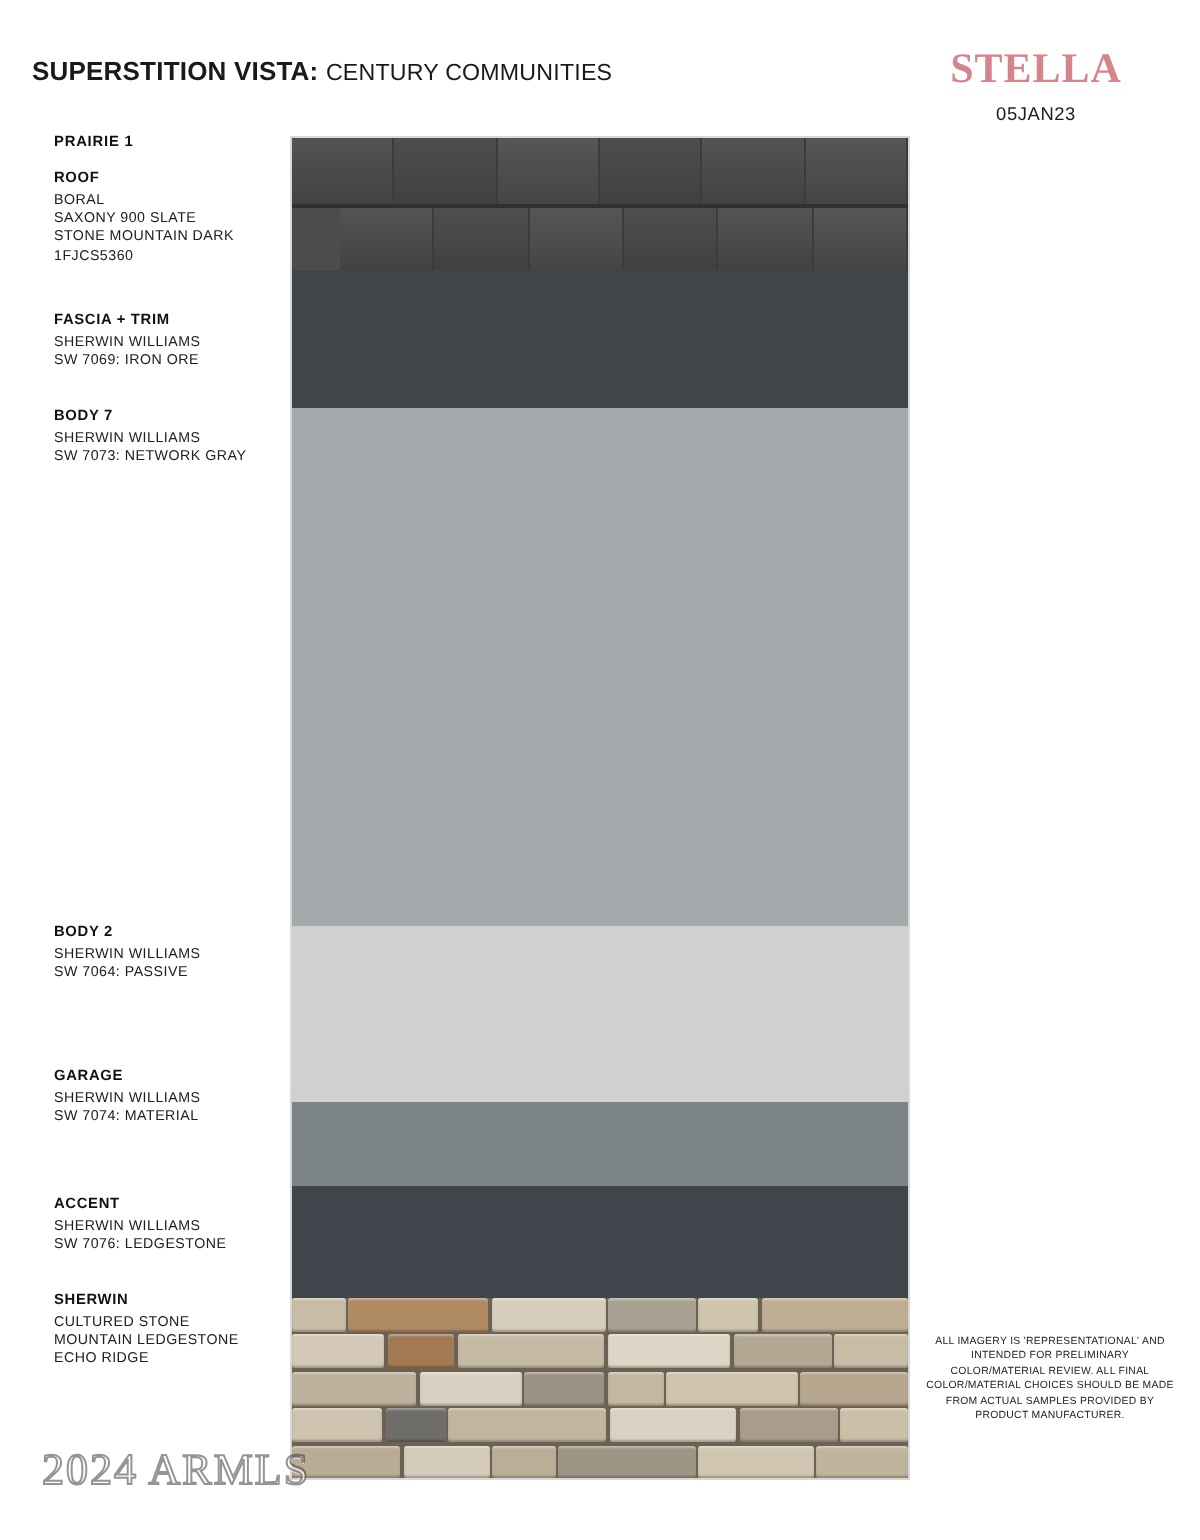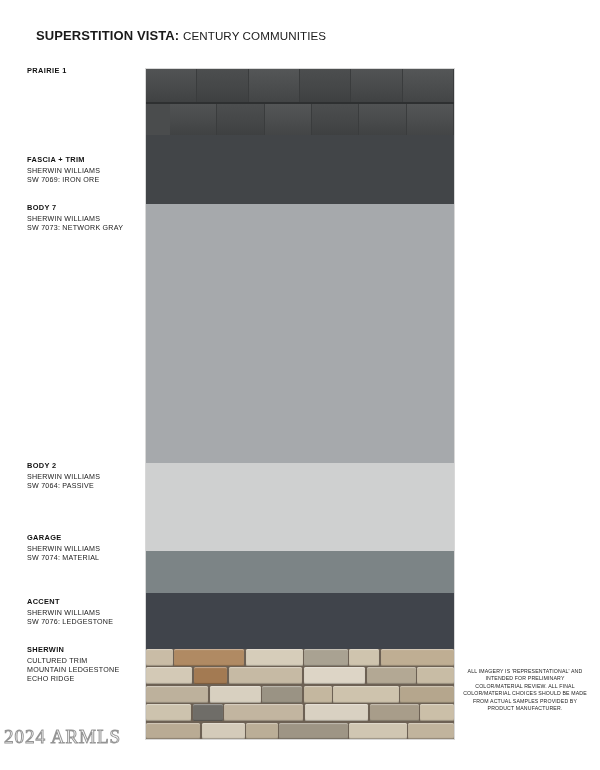--- a/index.html
+++ b/index.html
@@ -17,21 +17,21 @@
   }
 
   
   #header {
     position: absolute;
     left: 0; top: 0;
     width: 600px; height: 62px;
   }
   #board-title {
     position: absolute;
-    left: 36px; top: 28px;
+    left: 16px; top: 28px;
     font-size: 12.6px;
     letter-spacing: 0.2px;
     white-space: nowrap;
   }
   #board-title .project {
     font-weight: bold;
     font-stretch: condensed;
     font-size: 13px;
     letter-spacing: 0.1px;
   }
@@ -169,47 +169,58 @@
     font-size: 5.2px;
     line-height: 7.4px;
     letter-spacing: 0.15px;
     text-align: center;
     color: #1c1c1c;
   }
 
   
   #watermark {
     position: absolute;
-    left: 4px; bottom: 22px;
+    left: 21px; bottom: 22px;
     font-family: "Liberation Serif", serif;
-    font-size: 19px;
+    font-size: 22px;
     letter-spacing: 1px;
     color: rgba(255,255,255,0.0);
     -webkit-text-stroke: 1px rgba(60,60,60,0.55);
     text-shadow: 0 1px 0 rgba(255,255,255,0.7);
     white-space: nowrap;
     pointer-events: none;
   }
 </style>
 </head>
 <body>
 
 <div id="header">
   <div id="board-title">
     <span class="project">SUPERSTITION VISTA:</span>
     <span class="builder">CENTURY COMMUNITIES</span>
   </div>
+  <div id="brand-block">
+    <div id="brand-logo">STELLA</div>
+    <div id="brand-date">05JAN23</div>
+  </div>
 </div>
 
 <div id="spec-column">
 
   <div class="spec-group" style="top:66px;">
     <div class="section-label">PRAIRIE 1</div>
   </div>
 
+  <div class="spec-group" style="top:84px;">
+    <div class="spec-heading">ROOF</div>
+    <div class="spec-line">BORAL</div>
+    <div class="spec-line">SAXONY 900 SLATE</div>
+    <div class="spec-line">STONE MOUNTAIN DARK</div>
+    <div class="spec-line">1FJCS5360</div>
+  </div>
 
   <div class="spec-group" style="top:155px;">
     <div class="spec-heading">FASCIA + TRIM</div>
     <div class="spec-line">SHERWIN WILLIAMS</div>
     <div class="spec-line">SW 7069: IRON ORE</div>
   </div>
 
   <div class="spec-group" style="top:203px;">
     <div class="spec-heading">BODY 7</div>
     <div class="spec-line">SHERWIN WILLIAMS</div>
@@ -229,21 +240,21 @@
   </div>
 
   <div class="spec-group" style="top:597px;">
     <div class="spec-heading">ACCENT</div>
     <div class="spec-line">SHERWIN WILLIAMS</div>
     <div class="spec-line">SW 7076: LEDGESTONE</div>
   </div>
 
   <div class="spec-group" style="top:645px;">
     <div class="spec-heading">SHERWIN</div>
-    <div class="spec-line">CULTURED TRIM</div>
+    <div class="spec-line">CULTURED STONE</div>
     <div class="spec-line">MOUNTAIN LEDGESTONE</div>
     <div class="spec-line">ECHO RIDGE</div>
   </div>
 
 </div>
 
 <div id="swatch-stack">
 
   <div class="band" id="band-roof">
     <div class="tile-row row-a">

